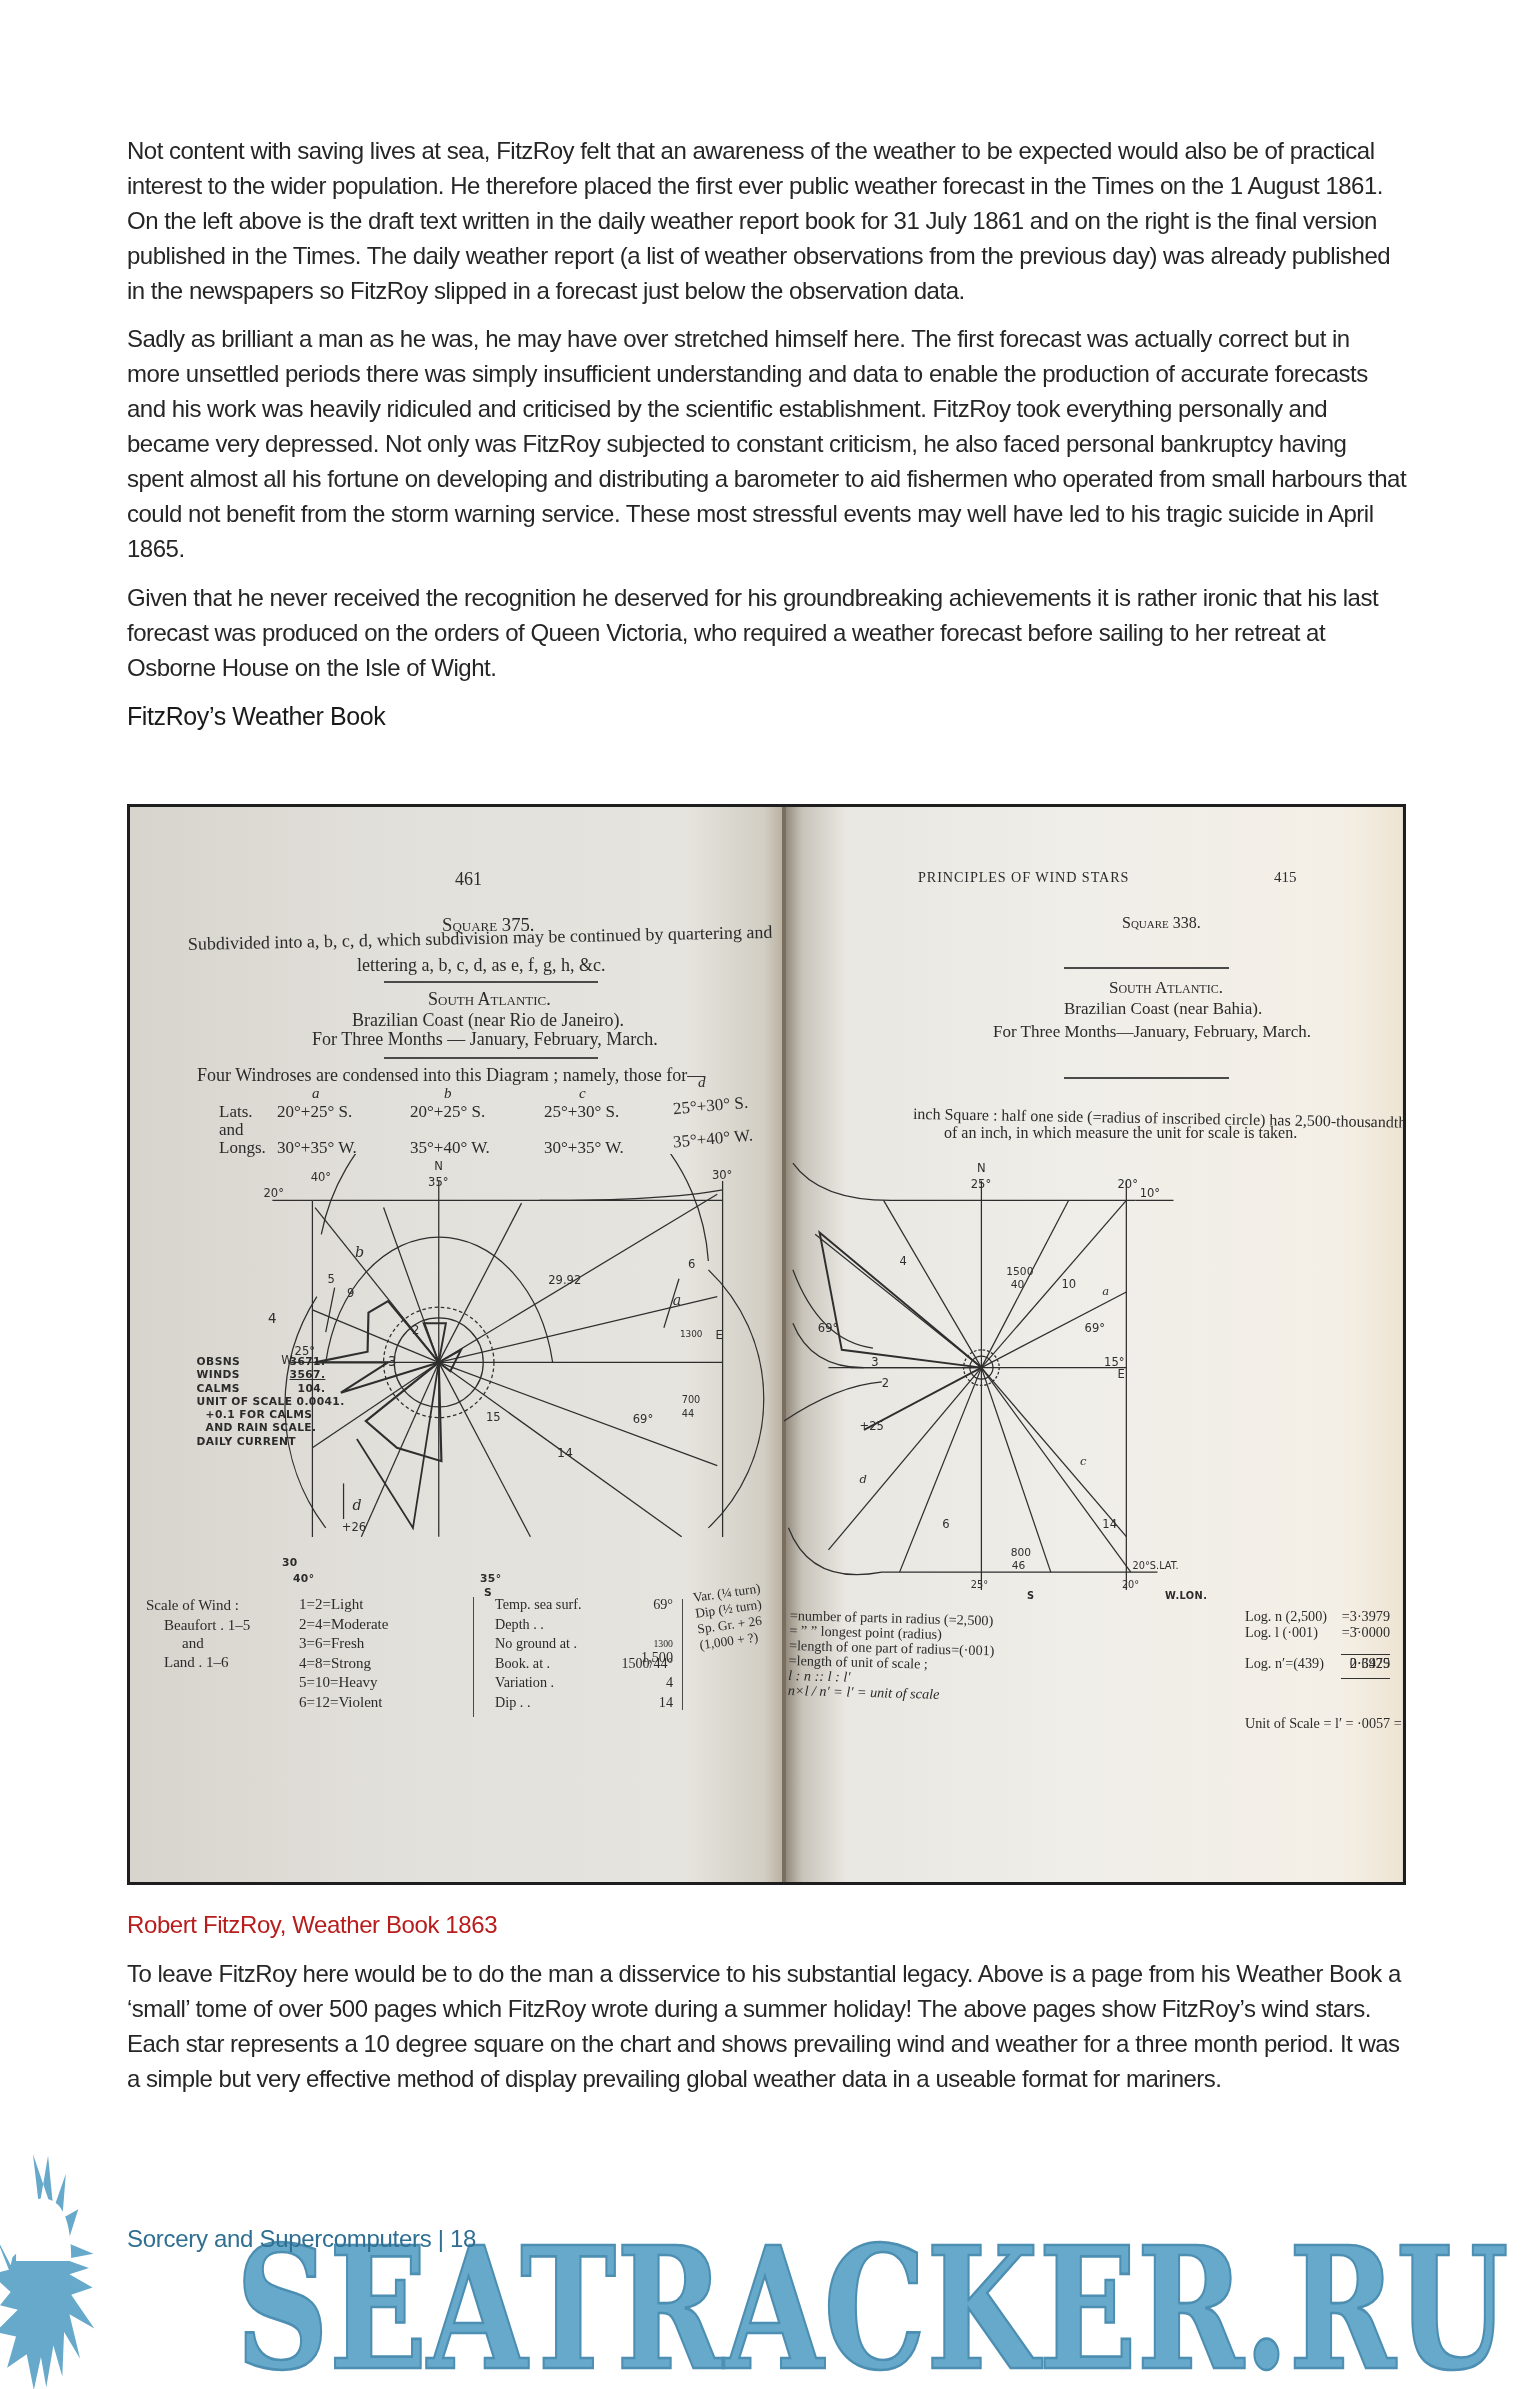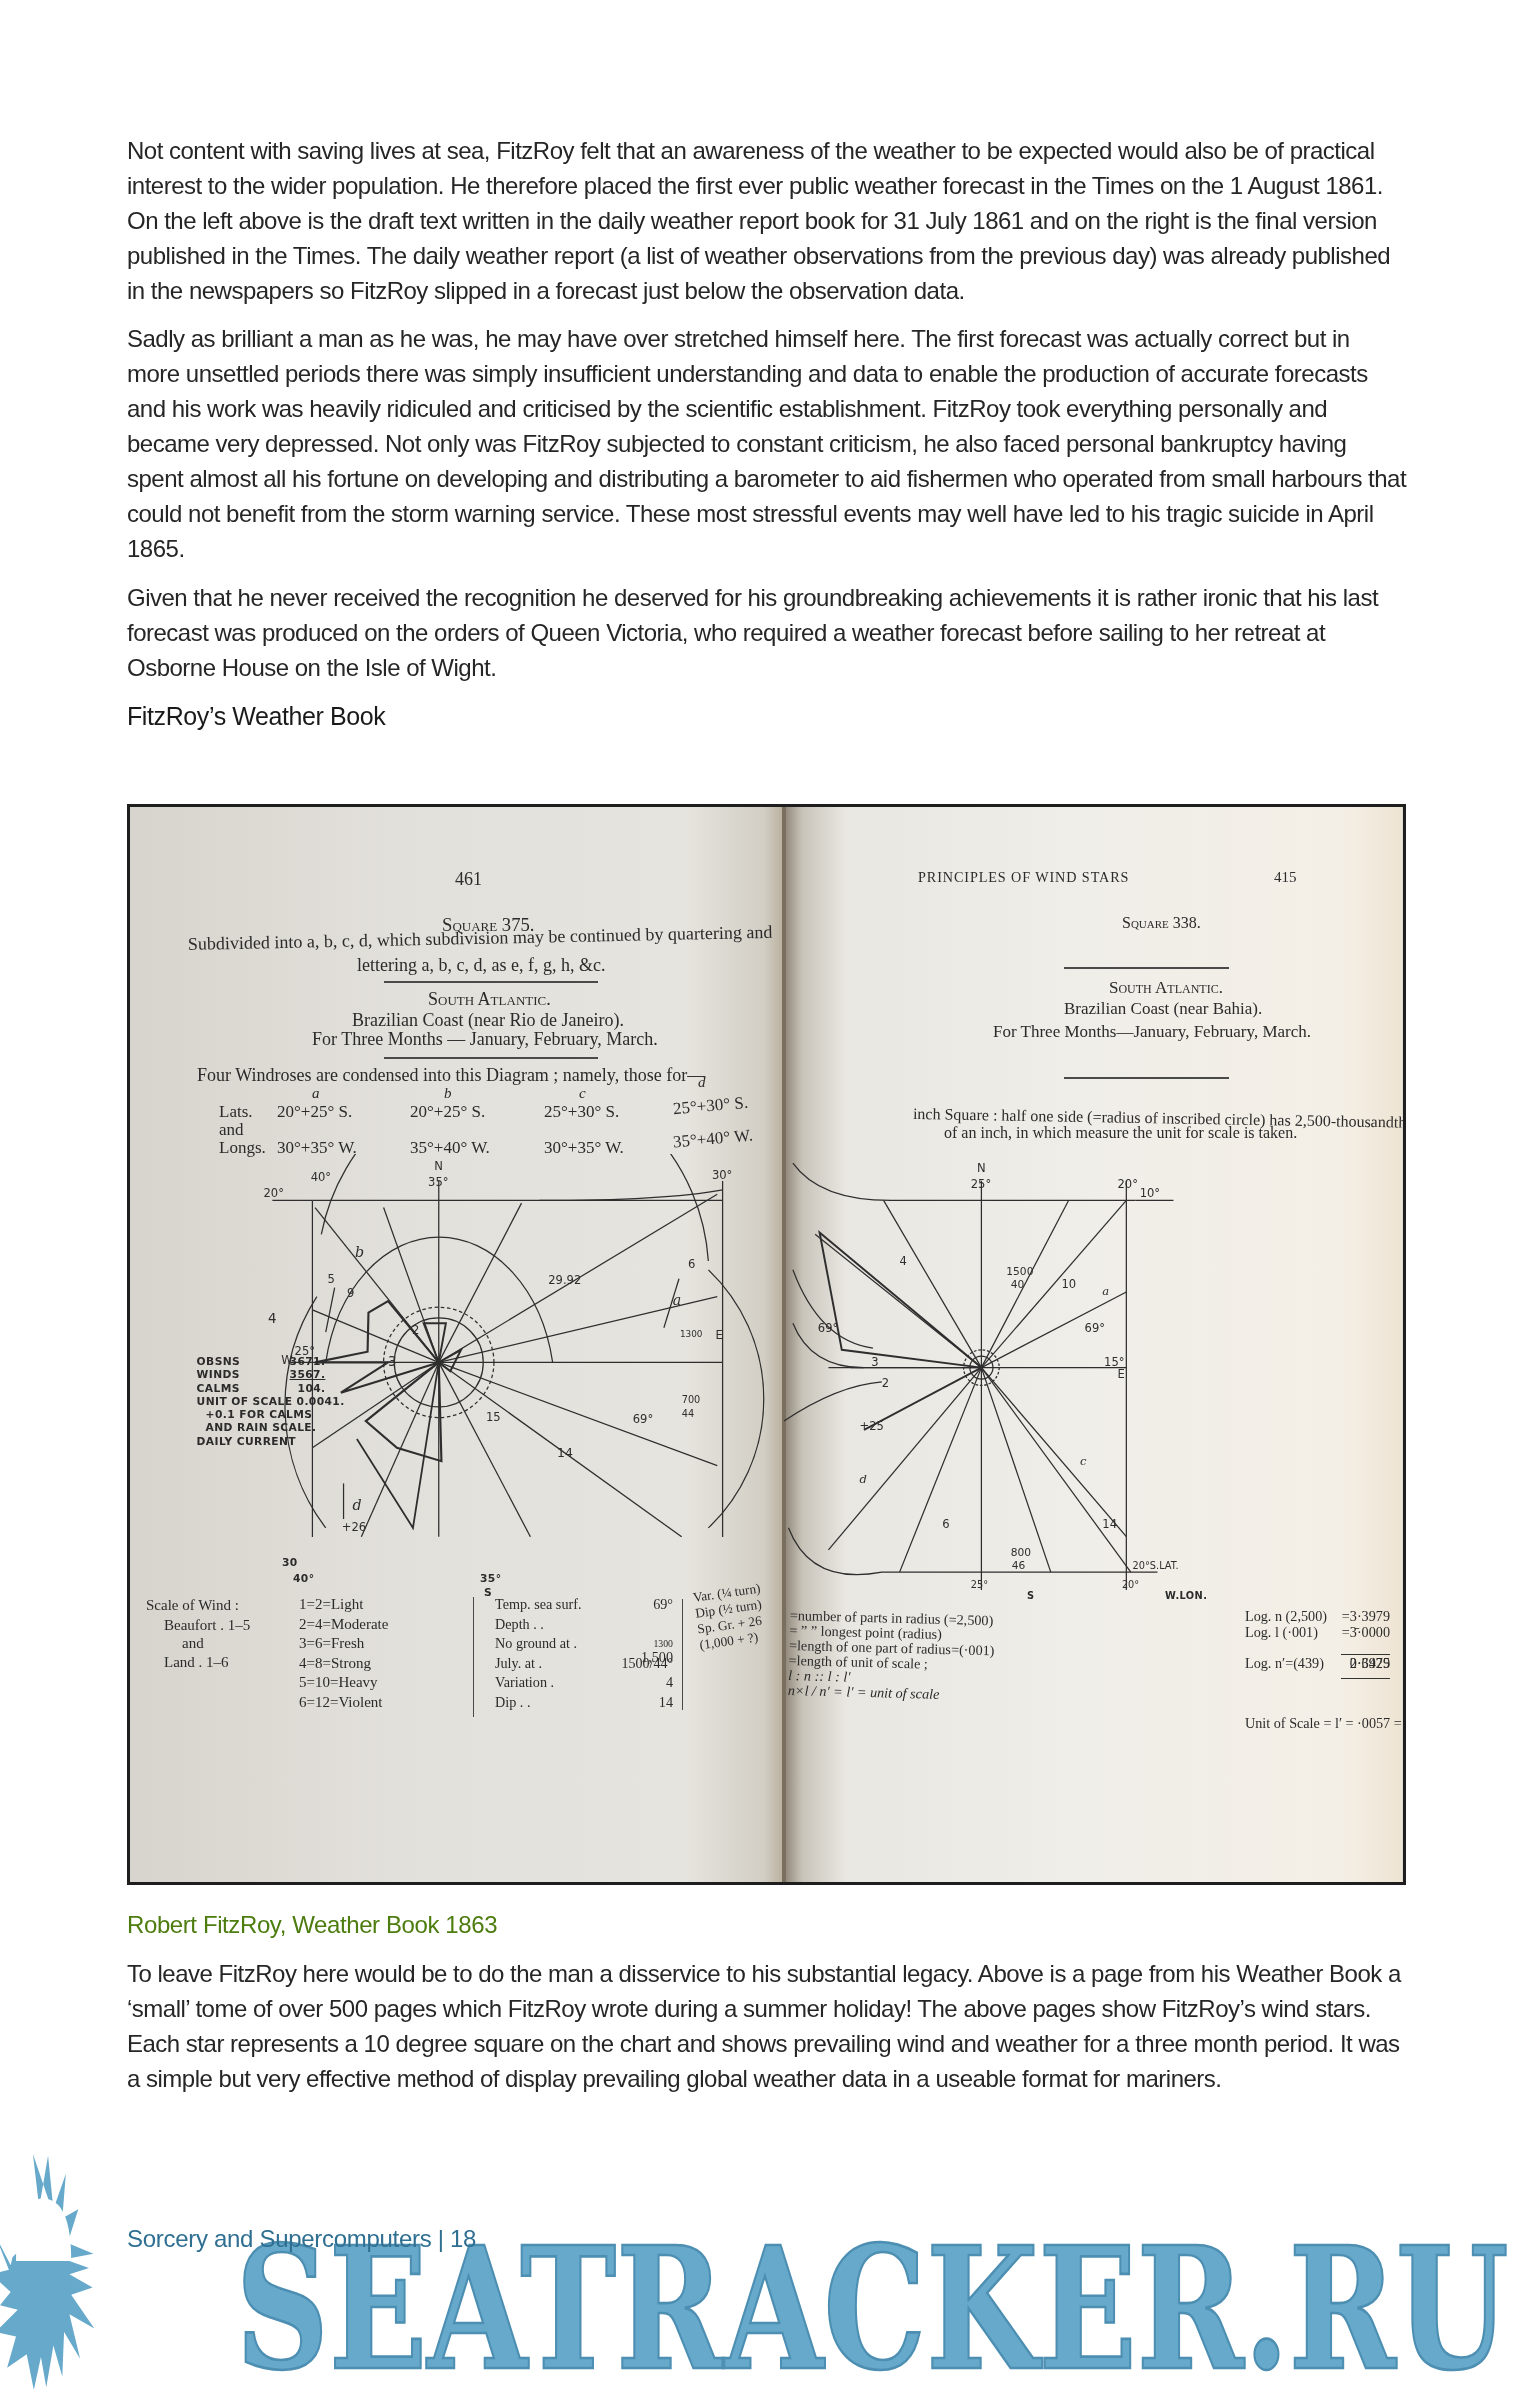--- a/index.html
+++ b/index.html
@@ -2,21 +2,21 @@
 <html style="font-size:14.2px"><head>
 <meta charset="utf-8">
 <style>
   html, body { margin: 0; padding: 0; background: #ffffff; }
   body { width: 1537px; height: 2389px; position: relative; overflow: hidden;
          font-family: "Liberation Sans", "DejaVu Sans", sans-serif; color: #2a2a2a; }
   .page { position: absolute; left: 127px; top: 133px; width: 1281px; }
   .para { font-size: 24px; line-height: 35px; margin: 0 0 13.3px 0; letter-spacing: -0.5px;
           font-stretch: condensed; color: #262626; }
   .heading { font-size: 25px; line-height: 36px; margin: 1.8px 0 0 0; color: #1a1a1a; letter-spacing: -0.4px; }
-  .caption { font-size: 24px; line-height: 36px; letter-spacing: -0.4px; color: #4d7c0f; }
+  .caption { font-size: 24px; line-height: 36px; letter-spacing: -0.4px; color: #b91c1c; }
 
   
   .figure { position: absolute; left: 127px; top: 804px; width: 1273px; height: 1075px;
             border: 3.6px solid #1e1e1e; overflow: hidden; background: #dcdad3; }
   .leftpage { position: absolute; left: 0; top: 0; width: 654px; height: 100%;
               background: linear-gradient(90deg, #d6d4cd 0%, #e2e0da 40%, #e6e4de 85%, #d2cec4 97%, #b8ae9c 100%); }
   .rightpage { position: absolute; left: 654px; top: 0; width: 618px; height: 100%;
                background: linear-gradient(90deg, #8d8476 0%, #c9c4ba 3%, #e9e7e2 10%, #f0eee9 50%, #f4efe6 90%, #eee4d3 100%); }
   .gutter { position: absolute; left: 652px; top: 0; width: 3.6px; height: 100%; background: #7a6e5e; }
   .scan { position: absolute; font-family: "Liberation Serif", "DejaVu Serif", serif; color: #2b2b2b; white-space: nowrap; }
@@ -171,21 +171,21 @@
     <div>3=6=Fresh</div>
     <div>4=8=Strong</div>
     <div>5=10=Heavy</div>
     <div>6=12=Violent</div>
   </div>
   <div class="rule" style="left:343px;top:790px;width:0.9px;height:120px;"></div>
   <div class="scan" style="left:365px;top:788px;font-size:14.2px;line-height:19.6px;width:178px;">
     <div><span>Temp. sea surf.</span><span style="position:absolute;right:0;">69°</span></div>
     <div><span>Depth . .</span><span style="position:absolute;right:0;margin-top:33px;">1,500</span></div>
     <div><span>No ground at .</span><span style="position:absolute;right:0;font-size:9.8px;">1300</span></div>
-    <div><span>July. at .</span><span style="position:absolute;right:0;font-size:14px;">1500/44°</span></div>
+    <div><span>Book. at .</span><span style="position:absolute;right:0;font-size:14px;">1500/44°</span></div>
     <div><span>Variation .</span><span style="position:absolute;right:0;">4</span></div>
     <div><span>Dip . .</span><span style="position:absolute;right:0;">14</span></div>
   </div>
   <div class="rule" style="left:552px;top:792px;width:0.9px;height:111px;"></div>
   <div class="scan" style="left:562px;top:783px;font-size:13.3px;line-height:16px;transform:rotate(-8deg);transform-origin:left top;">
     <div>Var. (¼ turn)</div>
     <div>Dip (½ turn)</div>
     <div>Sp. Gr. + 26</div>
     <div>(1,000 + ?)</div>
   </div>

